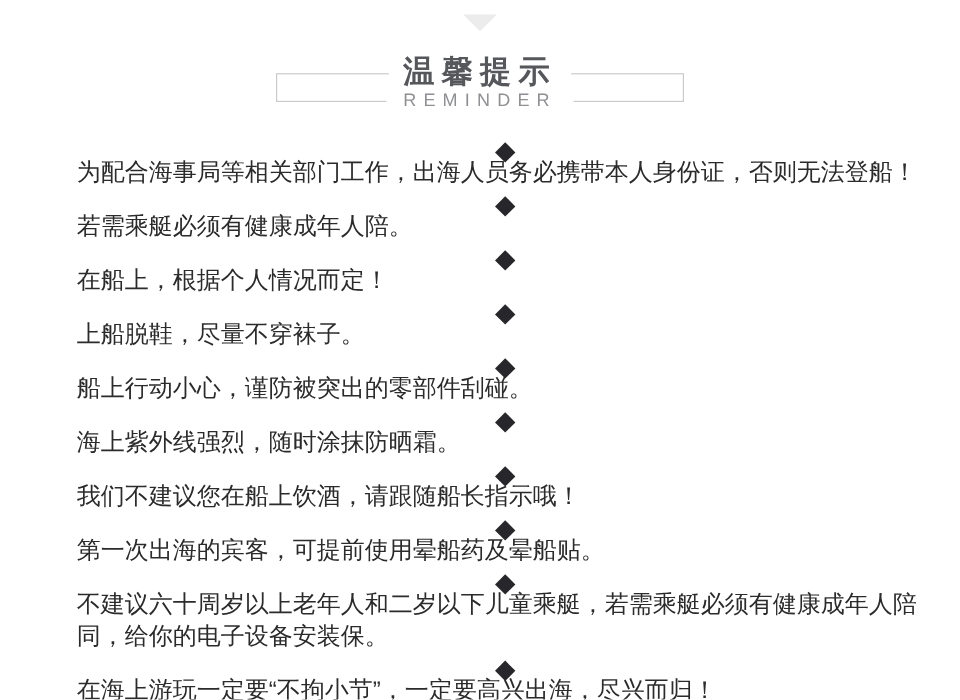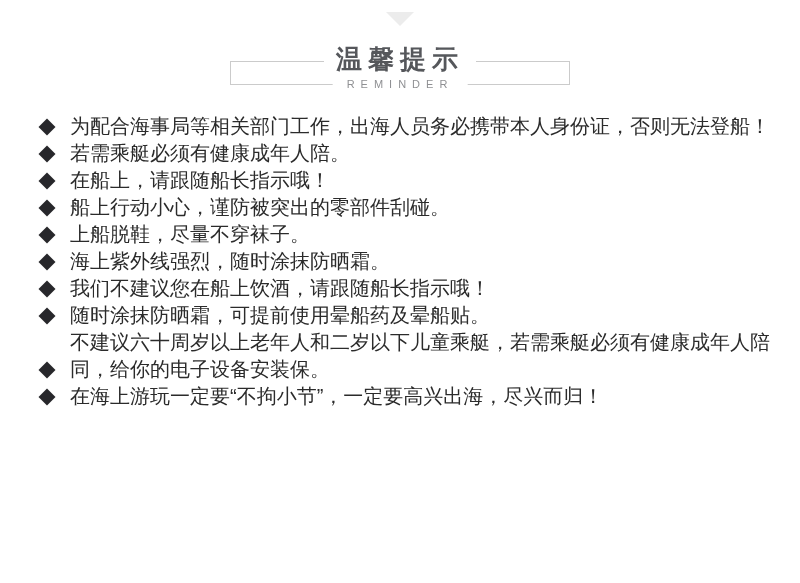--- a/index.html
+++ b/index.html
@@ -51,34 +51,35 @@
     color: var(--title-color);
     white-space: nowrap;
   }
   .subtitle {
     position: absolute;
     left: 50%;
     bottom: -10px;
     transform: translateX(-50%);
     background: var(--page-bg);
     padding: 0 14px;
-    font-size: 11px;
+    font-size: 15px;
     letter-spacing: 6px;
     line-height: 20px;
     color: var(--subtitle-color);
     white-space: nowrap;
   }
 
   .notice-list {
     margin-top: 28px;
     padding-left: 38px;
   }
   .notice-row {
     display: flex;
-    align-items: flex-end;
+    align-items: center;
+    flex-direction: column;
   }
   .bullet {
     flex: 0 0 18px;
     height: 27px;
     position: relative;
     margin-right: 14px;
   }
   .bullet-shape {
     position: absolute;
     left: 3px;
@@ -124,68 +125,68 @@
       <div class="notice-text">
           <div class="notice-line">若需乘艇必须有健康成年人陪。</div>
         </div>
     </div>
 
     <div class="notice-row">
       <span class="bullet">
         <span class="bullet-shape"></span>
       </span>
       <div class="notice-text">
-          <div class="notice-line">在船上，请跟随船长指示哦！</div>
+          <div class="notice-line">在船上，根据个人情况而定！</div>
+        </div>
+    </div>
+
+    <div class="notice-row">
+      <span class="bullet">
+        <span class="bullet-shape"></span>
+      </span>
+      <div class="notice-text">
+          <div class="notice-line">上船脱鞋，尽量不穿袜子。</div>
         </div>
     </div>
 
     <div class="notice-row">
       <span class="bullet">
         <span class="bullet-shape"></span>
       </span>
       <div class="notice-text">
           <div class="notice-line">船上行动小心，谨防被突出的零部件刮碰。</div>
         </div>
     </div>
 
     <div class="notice-row">
       <span class="bullet">
         <span class="bullet-shape"></span>
       </span>
       <div class="notice-text">
-          <div class="notice-line">上船脱鞋，尽量不穿袜子。</div>
-        </div>
-    </div>
-
-    <div class="notice-row">
-      <span class="bullet">
-        <span class="bullet-shape"></span>
-      </span>
-      <div class="notice-text">
           <div class="notice-line">海上紫外线强烈，随时涂抹防晒霜。</div>
         </div>
     </div>
 
 
 
     <div class="notice-row">
       <span class="bullet">
         <span class="bullet-shape"></span>
       </span>
       <div class="notice-text">
           <div class="notice-line">我们不建议您在船上饮酒，请跟随船长指示哦！</div>
         </div>
     </div>
 
     <div class="notice-row">
       <span class="bullet">
         <span class="bullet-shape"></span>
       </span>
       <div class="notice-text">
-          <div class="notice-line">随时涂抹防晒霜，可提前使用晕船药及晕船贴。</div>
+          <div class="notice-line">第一次出海的宾客，可提前使用晕船药及晕船贴。</div>
         </div>
     </div>
 
     <div class="notice-row">
       <span class="bullet">
         <span class="bullet-shape"></span>
       </span>
       <div class="notice-text">
           <div class="notice-line">不建议六十周岁以上老年人和二岁以下儿童乘艇，若需乘艇必须有健康成年人陪</div>
           <div class="notice-line">同，给你的电子设备安装保。</div>

